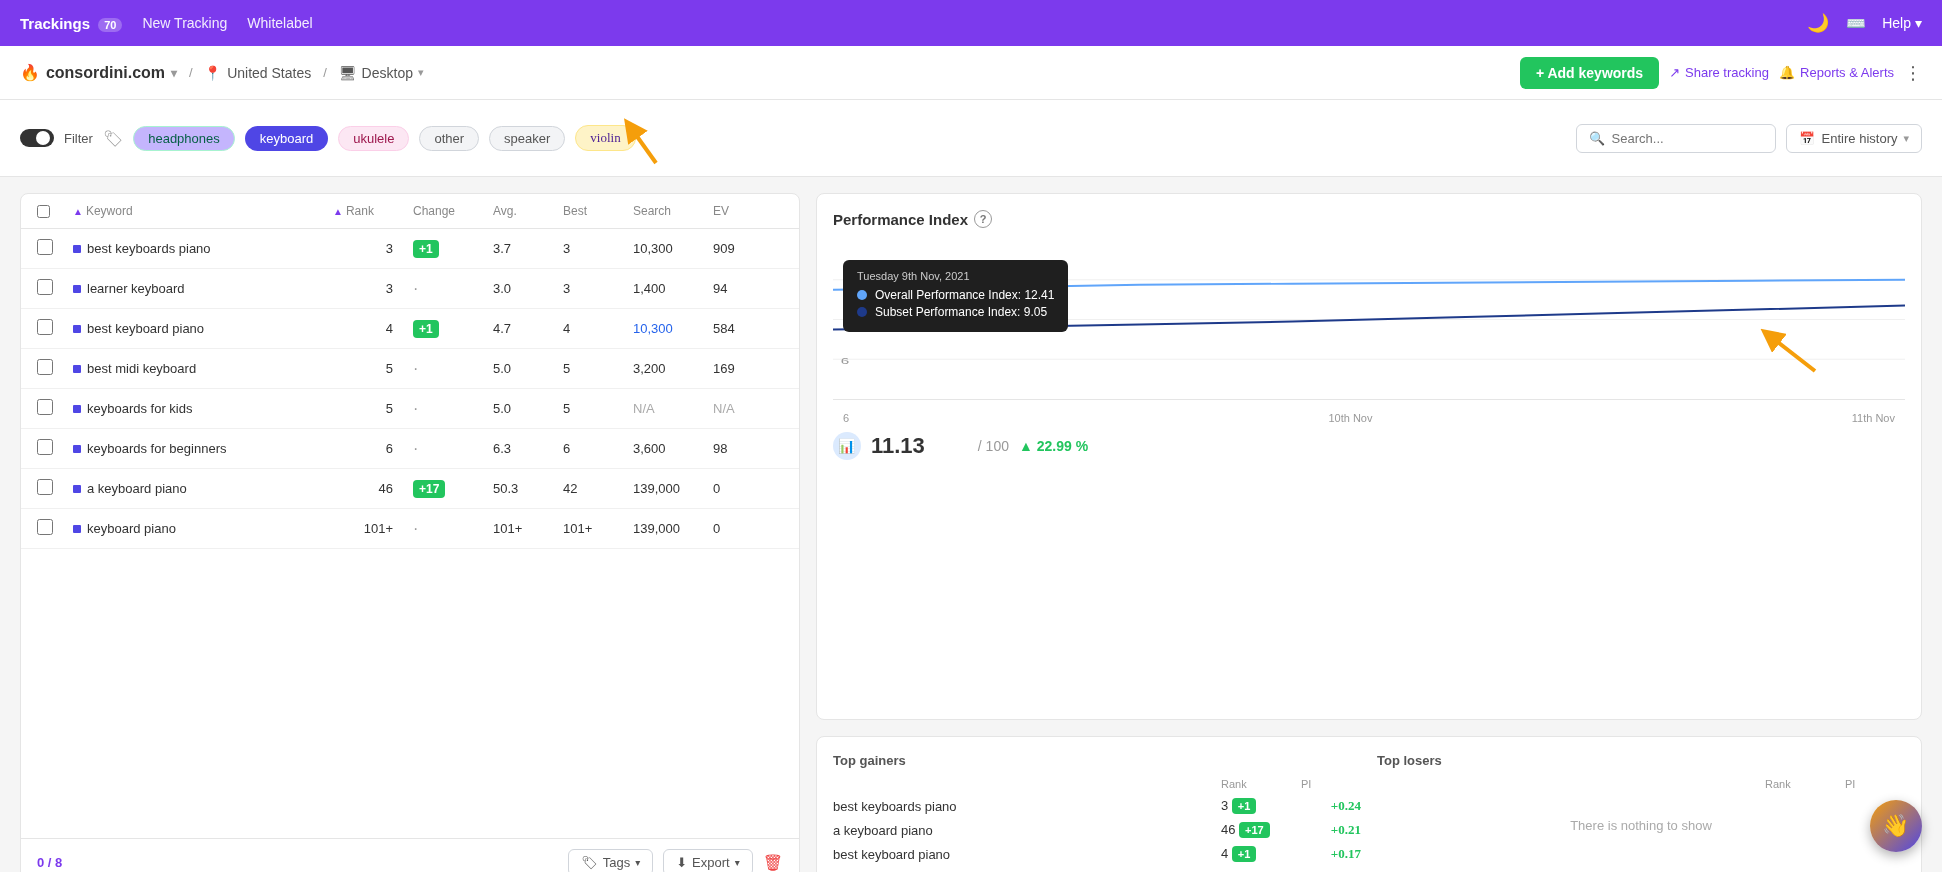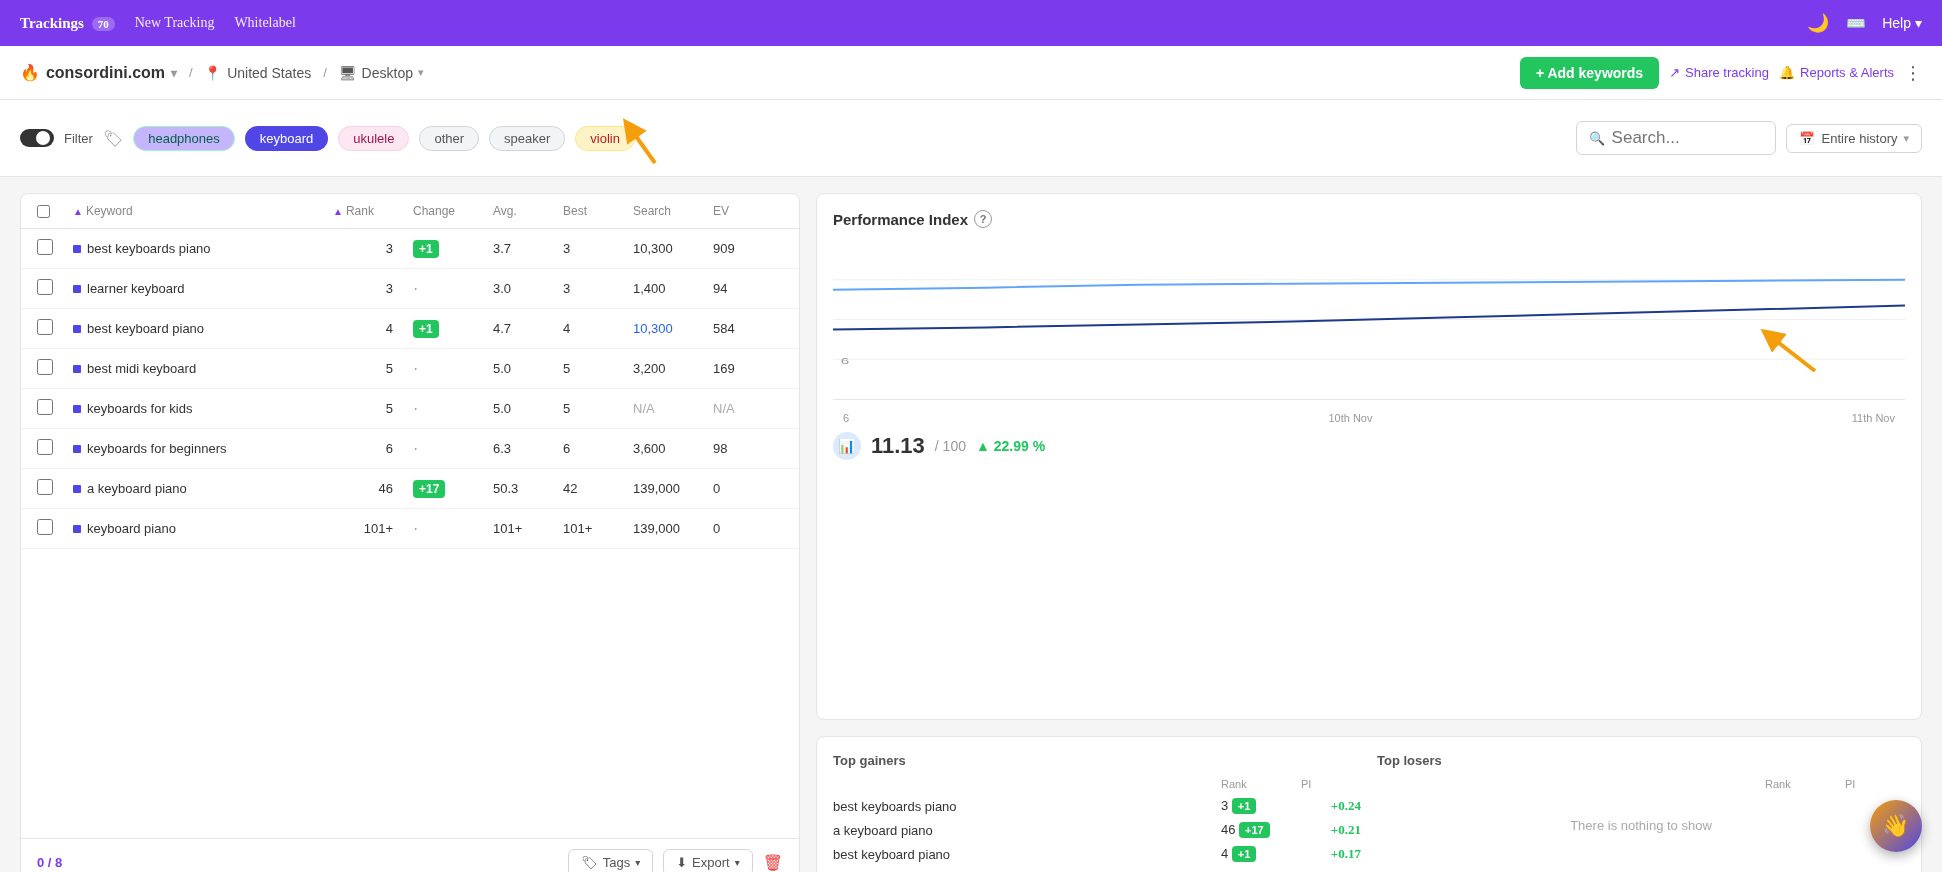--- a/index.html
+++ b/index.html
@@ -8,21 +8,21 @@
     
     .top-nav {
       background: #7c3aed;
       color: white;
       display: flex;
       align-items: center;
       padding: 0 20px;
       height: 46px;
       gap: 24px;
     }
-    .top-nav-left { display: flex; align-items: center; gap: 20px; flex: 1; font-family: Liberation Serif, serif; }
+    .top-nav-left { display: flex; align-items: center; gap: 20px; flex: 1; }
     .top-nav-brand { font-size: 15px; font-weight: 600; }
     .nav-badge { background: rgba(255,255,255,0.25); border-radius: 10px; padding: 1px 6px; font-size: 11px; margin-left: 4px; }
     .nav-link { color: white; font-size: 14px; cursor: pointer; opacity: 0.9; }
     .top-nav-right { display: flex; align-items: center; gap: 16px; }
     .moon-icon { font-size: 18px; }
     .keyboard-icon { font-size: 16px; }
     .help-btn { color: white; font-size: 14px; display: flex; gap: 4px; }
 
     
     .subheader {
@@ -87,21 +87,21 @@
       border-radius: 20px;
       padding: 4px 14px;
       font-size: 13px;
       cursor: pointer;
       border: 1px solid transparent;
     }
     .tag-chip.green { background: #c4b5fd; color: #065f46; border-color: #a7f3d0; }
     .tag-chip.active { background: #4f46e5; color: white; }
     .tag-chip.pink { background: #fce7f3; color: #9d174d; border-color: #fbcfe8; }
     .tag-chip.gray { background: #f3f4f6; color: #555; border-color: #d1d5db; }
-    .tag-chip.peach { background: #fef3c7; color: #b91c1c; border-color: #fde68a; }
+    .tag-chip.peach { background: #fef3c7; color: #4c1d95; border-color: #fde68a; font-family: Liberation Serif, serif; }
     .filter-right { display: flex; align-items: center; gap: 10px; }
     .search-box {
       border: 1px solid #d1d5db;
       border-radius: 6px;
       padding: 6px 12px;
       font-size: 13px;
       width: 200px;
       display: flex;
       align-items: center;
       gap: 6px;
@@ -238,21 +238,21 @@
     .x-labels {
       display: flex;
       justify-content: space-between;
       font-size: 11px;
       color: #999;
       padding: 0 10px;
     }
     .perf-score { display: flex; align-items: center; gap: 10px; margin-top: 8px; }
     .score-icon { width: 28px; height: 28px; border-radius: 50%; background: #dbeafe; display: flex; align-items: center; justify-content: center; font-size: 14px; }
     .score-value { font-size: 22px; font-weight: 700; }
-    .score-total { font-size: 14px; color: #999; }
+    .score-total { font-size: 14px; color: #999; margin-left: 43px; }
     .score-change { color: #22c55e; font-size: 14px; font-weight: 600; }
 
     
     .bottom-card {
       background: white;
       border-radius: 8px;
       border: 1px solid #e5e5e5;
       padding: 16px;
       flex: 0 0 auto;
     }
@@ -353,21 +353,21 @@
         <marker id="arrowhead" markerWidth="6" markerHeight="6" refX="3" refY="3" orient="auto">
           <polygon points="0 0, 6 3, 0 6" fill="#f59e0b"></polygon>
         </marker>
       </defs>
       <line x1="30" y1="45" x2="5" y2="10" stroke="#f59e0b" stroke-width="4" marker-end="url(#arrowhead)"></line>
     </svg>
   </div>
   <div class="filter-right">
     <div class="search-box">
       <span style="color:#aaa;">🔍</span>
-      <input type="text" style="border: none; outline: none; font-size: 17px; color: rgb(153, 153, 153); width: 150px;" placeholder="Search...">
+      <input type="text" style="border: none; outline: none; font-size: 13px; color: rgb(153, 153, 153); width: 150px;" placeholder="Search...">
     </div>
     <div class="date-selector">
       <span>📅</span>
       <span>Entire history</span>
       <span style="color:#999;font-size:11px;">▾</span>
     </div>
   </div>
 </div>
 
 <div class="main-content">
@@ -533,20 +533,31 @@
           <line x1="0" y1="120" x2="700" y2="120" stroke="#f0f0f0" stroke-width="1"></line>
 
           <polyline points="0,50 100,48 200,45 300,44 400,43 500,42 600,41 700,40" fill="none" stroke="#60a5fa" stroke-width="2"></polyline>
 
           <polyline points="0,90 100,88 200,85 300,82 400,78 500,74 600,70 700,66" fill="none" stroke="#1e3a8a" stroke-width="2"></polyline>
 
           <text x="5" y="125" font-size="10" fill="#999">6</text>
         </svg>
 
         
+        <div class="tooltip-box">
+          <div class="tooltip-title">Tuesday 9th Nov, 2021</div>
+          <div class="tooltip-row">
+            <div class="dot-blue"></div>
+            <span>Overall Performance Index: 12.41</span>
+          </div>
+          <div class="tooltip-row">
+            <div class="dot-dark-blue"></div>
+            <span>Subset Performance Index: 9.05</span>
+          </div>
+        </div>
 
         
         <div style="position:absolute;bottom:20px;right:80px;">
           <svg width="70" height="50" viewBox="0 0 70 50">
             <defs>
               <marker id="arr2" markerWidth="6" markerHeight="6" refX="3" refY="3" orient="auto">
                 <polygon points="0 0, 6 3, 0 6" fill="#f59e0b"></polygon>
               </marker>
             </defs>
             <line x1="60" y1="45" x2="15" y2="10" stroke="#f59e0b" stroke-width="4" marker-end="url(#arr2)"></line>

